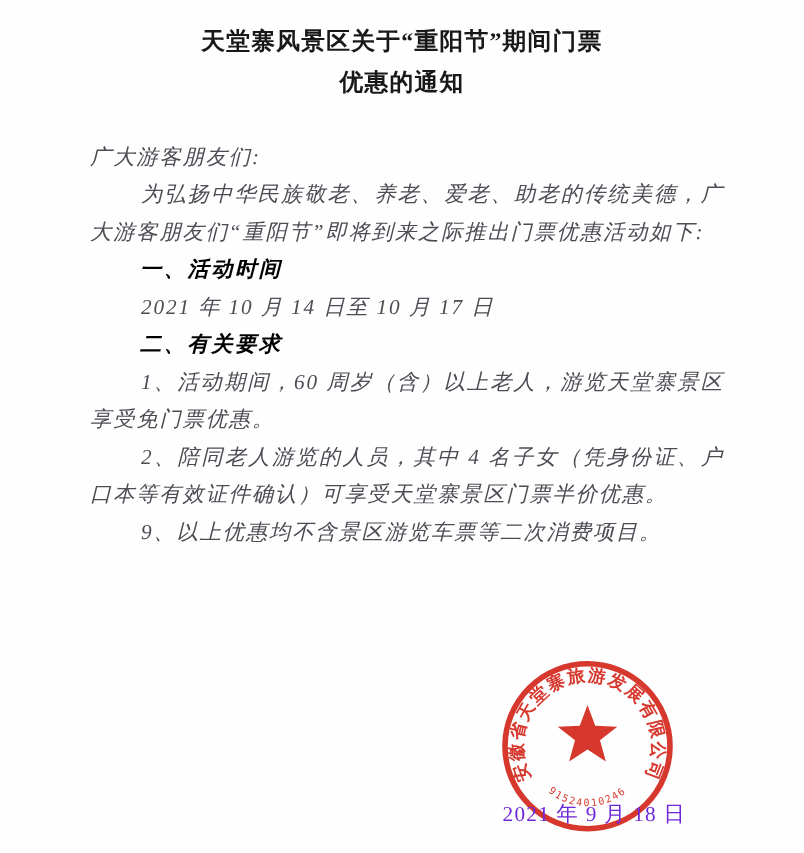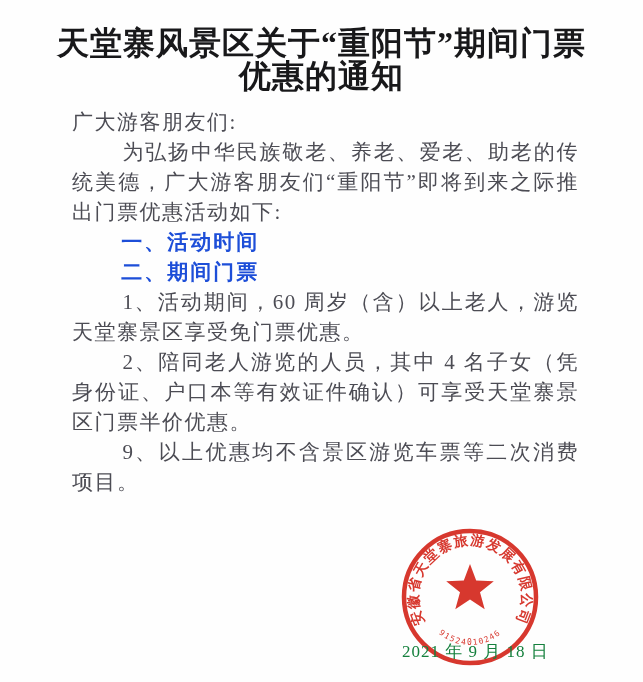--- a/index.html
+++ b/index.html
@@ -1,39 +1,40 @@
 <!DOCTYPE html>
 <html><head>
 <meta charset="utf-8">
 <style>
   html,body{margin:0;padding:0;background:#ffffff;}
   .page{
     position:relative;width:643px;height:682px;background:#fefefe;overflow:hidden;
     font-family:"Liberation Serif","DejaVu Serif",serif;
   }
   .title{
-    margin:14px;padding-top:13px;text-align:center;
-    font-size:32px;line-height:33px;font-weight:bold;color:#18181a;letter-spacing:1px;
+    margin:4px;padding-top:13px;text-align:center;
+    font-size:19px;line-height:33px;font-weight:bold;color:#18181a;letter-spacing:1px;
   }
   .title .tline{display:block;}
   .doc-body{
-    margin:12px 64px 0 72px;
-    font-size:21px;line-height:30px;color:#4c4c54;letter-spacing:1.5px;
+    margin:28px 64px 0 72px;
+    font-size:17px;line-height:30px;color:#4c4c54;letter-spacing:1.5px;
     text-align:justify;
+    font-style:italic;
   }
   .doc-body p{margin:0;}
   p.indent{text-indent:2.4em;}
   p.heading{
     text-indent:2.35em;
     font-family:"Liberation Sans","DejaVu Sans",sans-serif;
-    font-weight:bold;color:#1d4ed8;letter-spacing:2px;
+    font-weight:bold;color:#000000;letter-spacing:2px;
   }
   .date-line{
     position:absolute;left:402px;top:640px;z-index:3;
-    font-size:17px;color:#15803d;letter-spacing:1px;white-space:nowrap;
+    font-size:17px;color:#6d28d9;letter-spacing:1px;white-space:nowrap;
   }
   .seal{
     position:absolute;left:395px;top:525px;width:150px;height:150px;z-index:2;
     mix-blend-mode:multiply;opacity:0.93;
   }
   .seal svg{display:block;}
   .seal-company{
     font-family:"Liberation Sans","DejaVu Sans",sans-serif;
     font-size:14px;font-weight:bold;letter-spacing:1.5px;
   }
@@ -49,21 +50,22 @@
 
   <h1 class="title">
     <span class="tline">天堂寨风景区关于“重阳节”期间门票</span>
     <span class="tline">优惠的通知</span>
   </h1>
 
   <div class="doc-body">
     <p class="salutation">广大游客朋友们:</p>
     <p class="indent">为弘扬中华民族敬老、养老、爱老、助老的传统美德，广大游客朋友们“重阳节”即将到来之际推出门票优惠活动如下:</p>
     <p class="heading">一、活动时间</p>
-    <p class="heading">二、期间门票</p>
+    <p class="indent">2021 年 10 月 14 日至 10 月 17 日</p>
+    <p class="heading">二、有关要求</p>
     <p class="indent">1、活动期间，60 周岁（含）以上老人，游览天堂寨景区享受免门票优惠。</p>
     <p class="indent">2、陪同老人游览的人员，其中 4 名子女（凭身份证、户口本等有效证件确认）可享受天堂寨景区门票半价优惠。</p>
     <p class="indent">9、以上优惠均不含景区游览车票等二次消费项目。</p>
   </div>
 
   <div class="date-line">2021 年 9 月 18 日</div>
 
   <div class="seal">
     <svg width="150" height="150" viewBox="0 0 150 150" xmlns="http://www.w3.org/2000/svg" xmlns:xlink="http://www.w3.org/1999/xlink">
       <defs>

